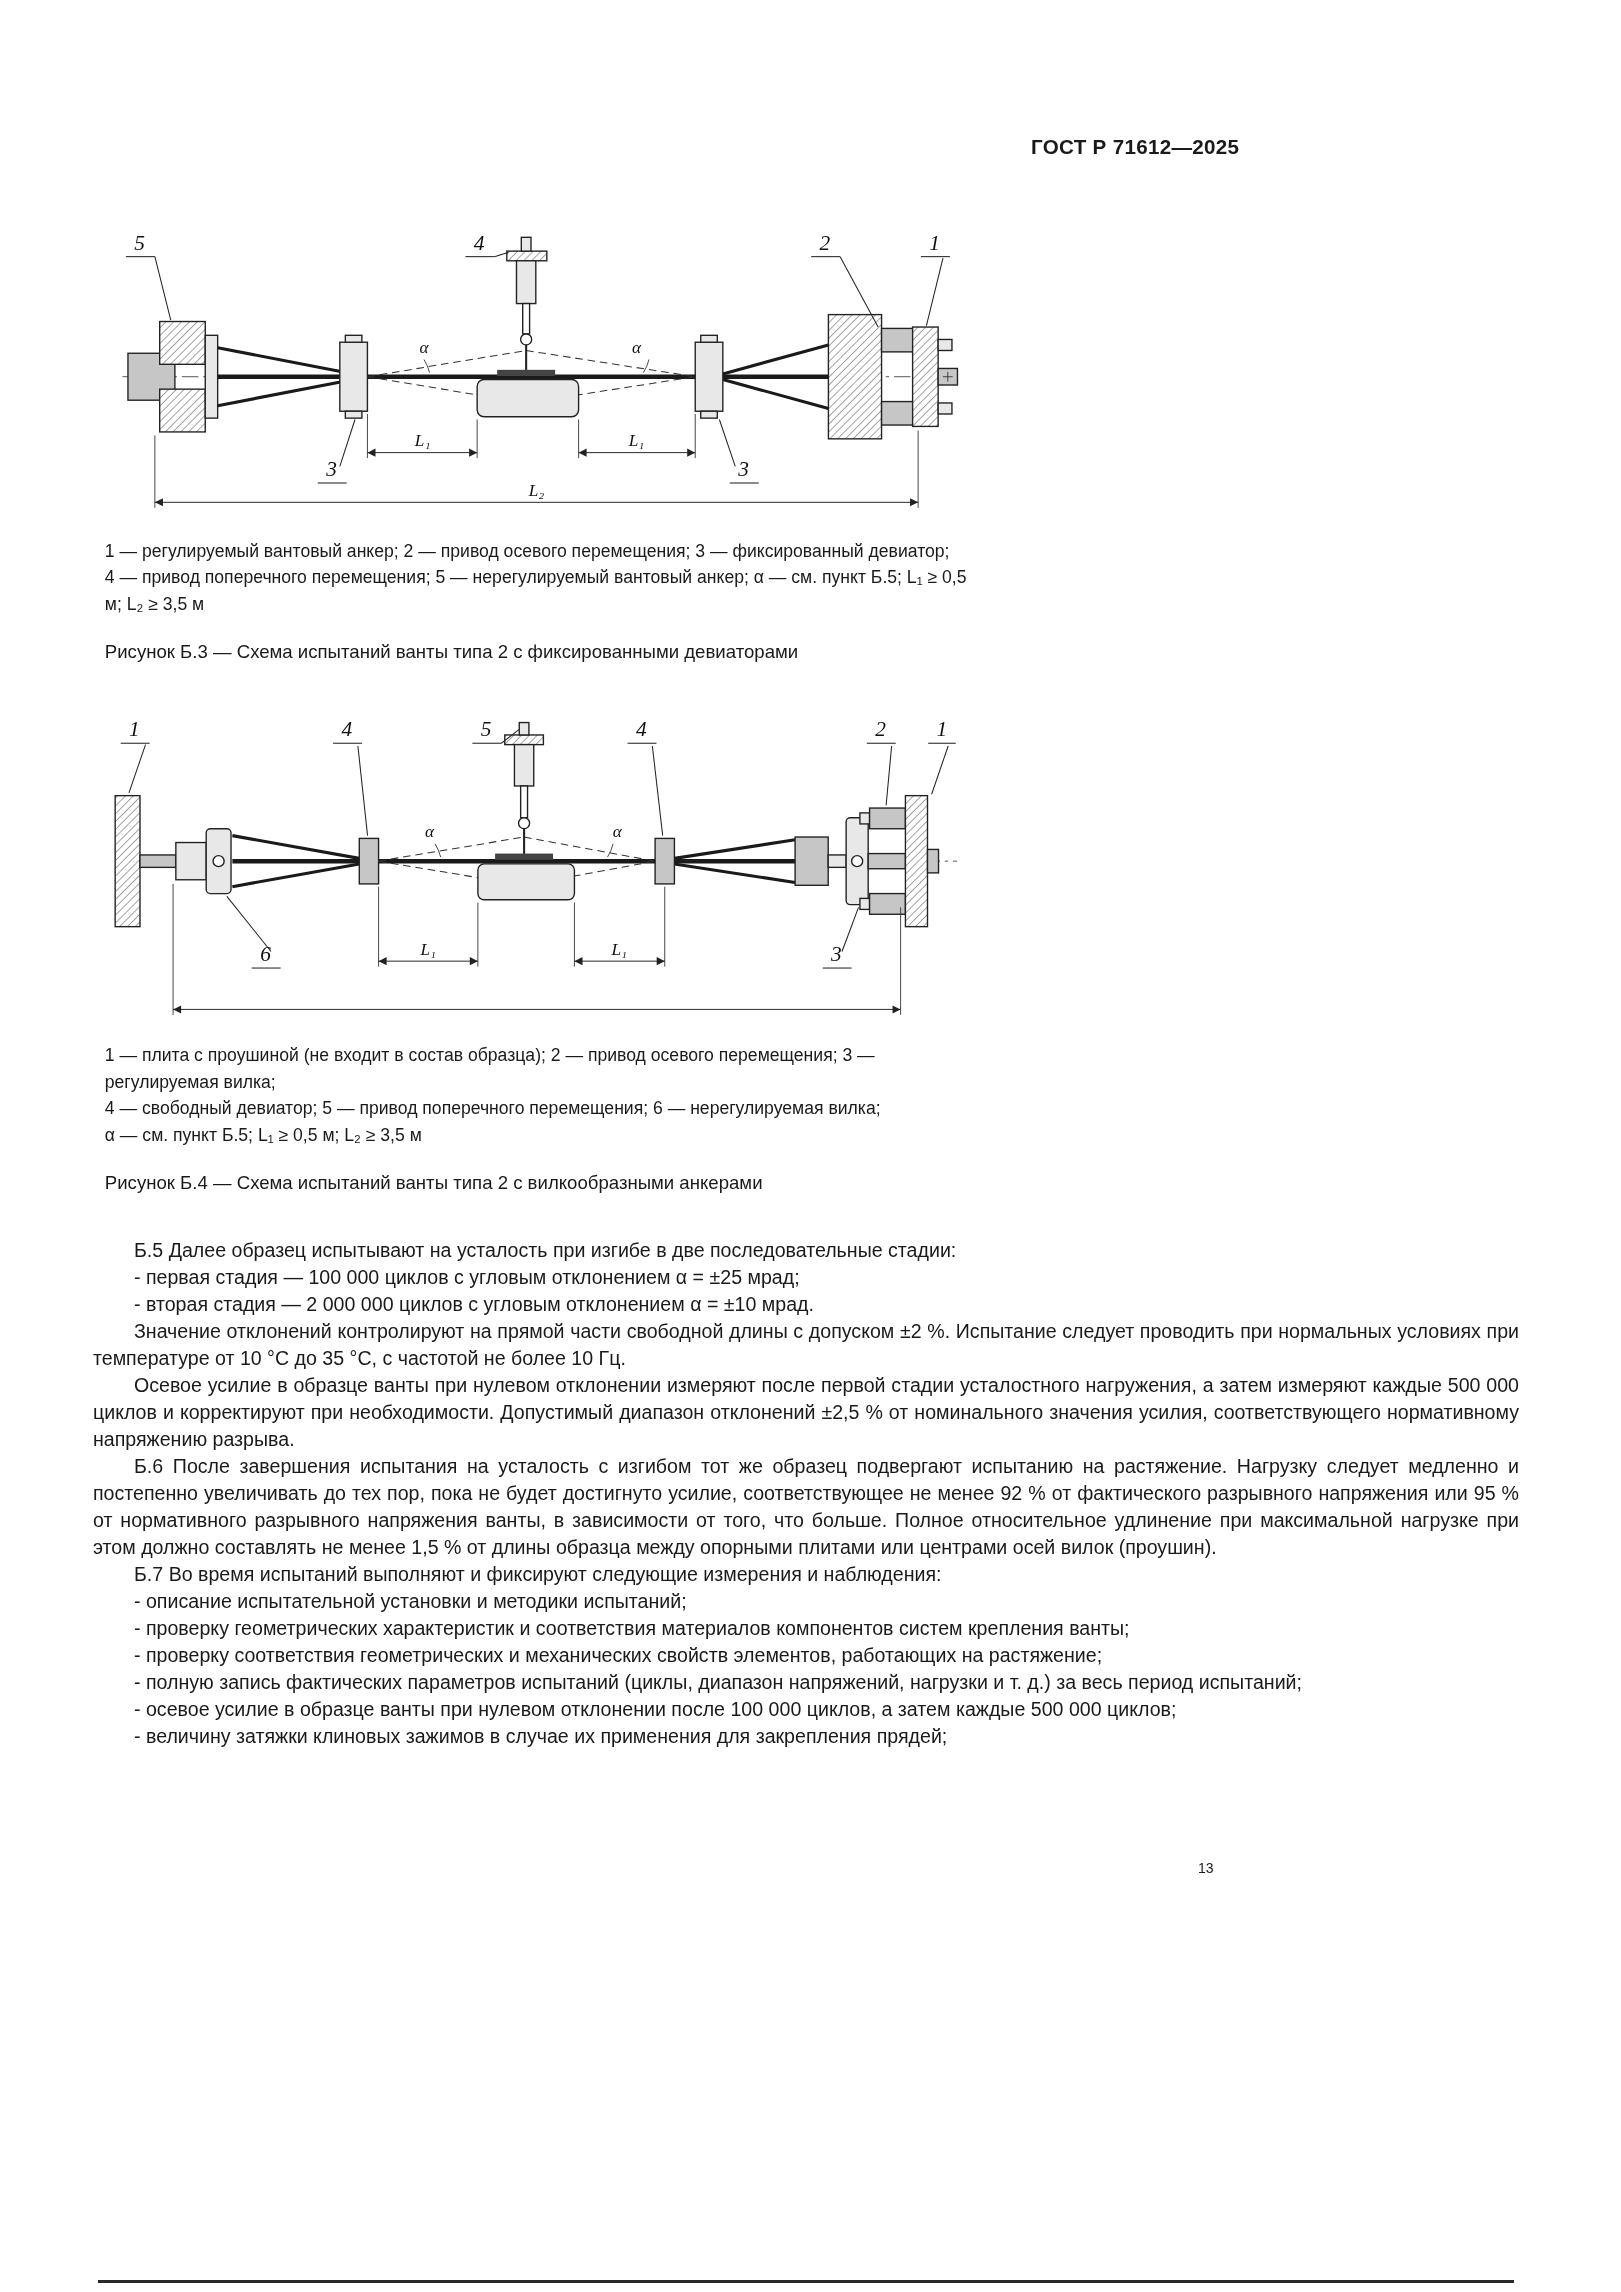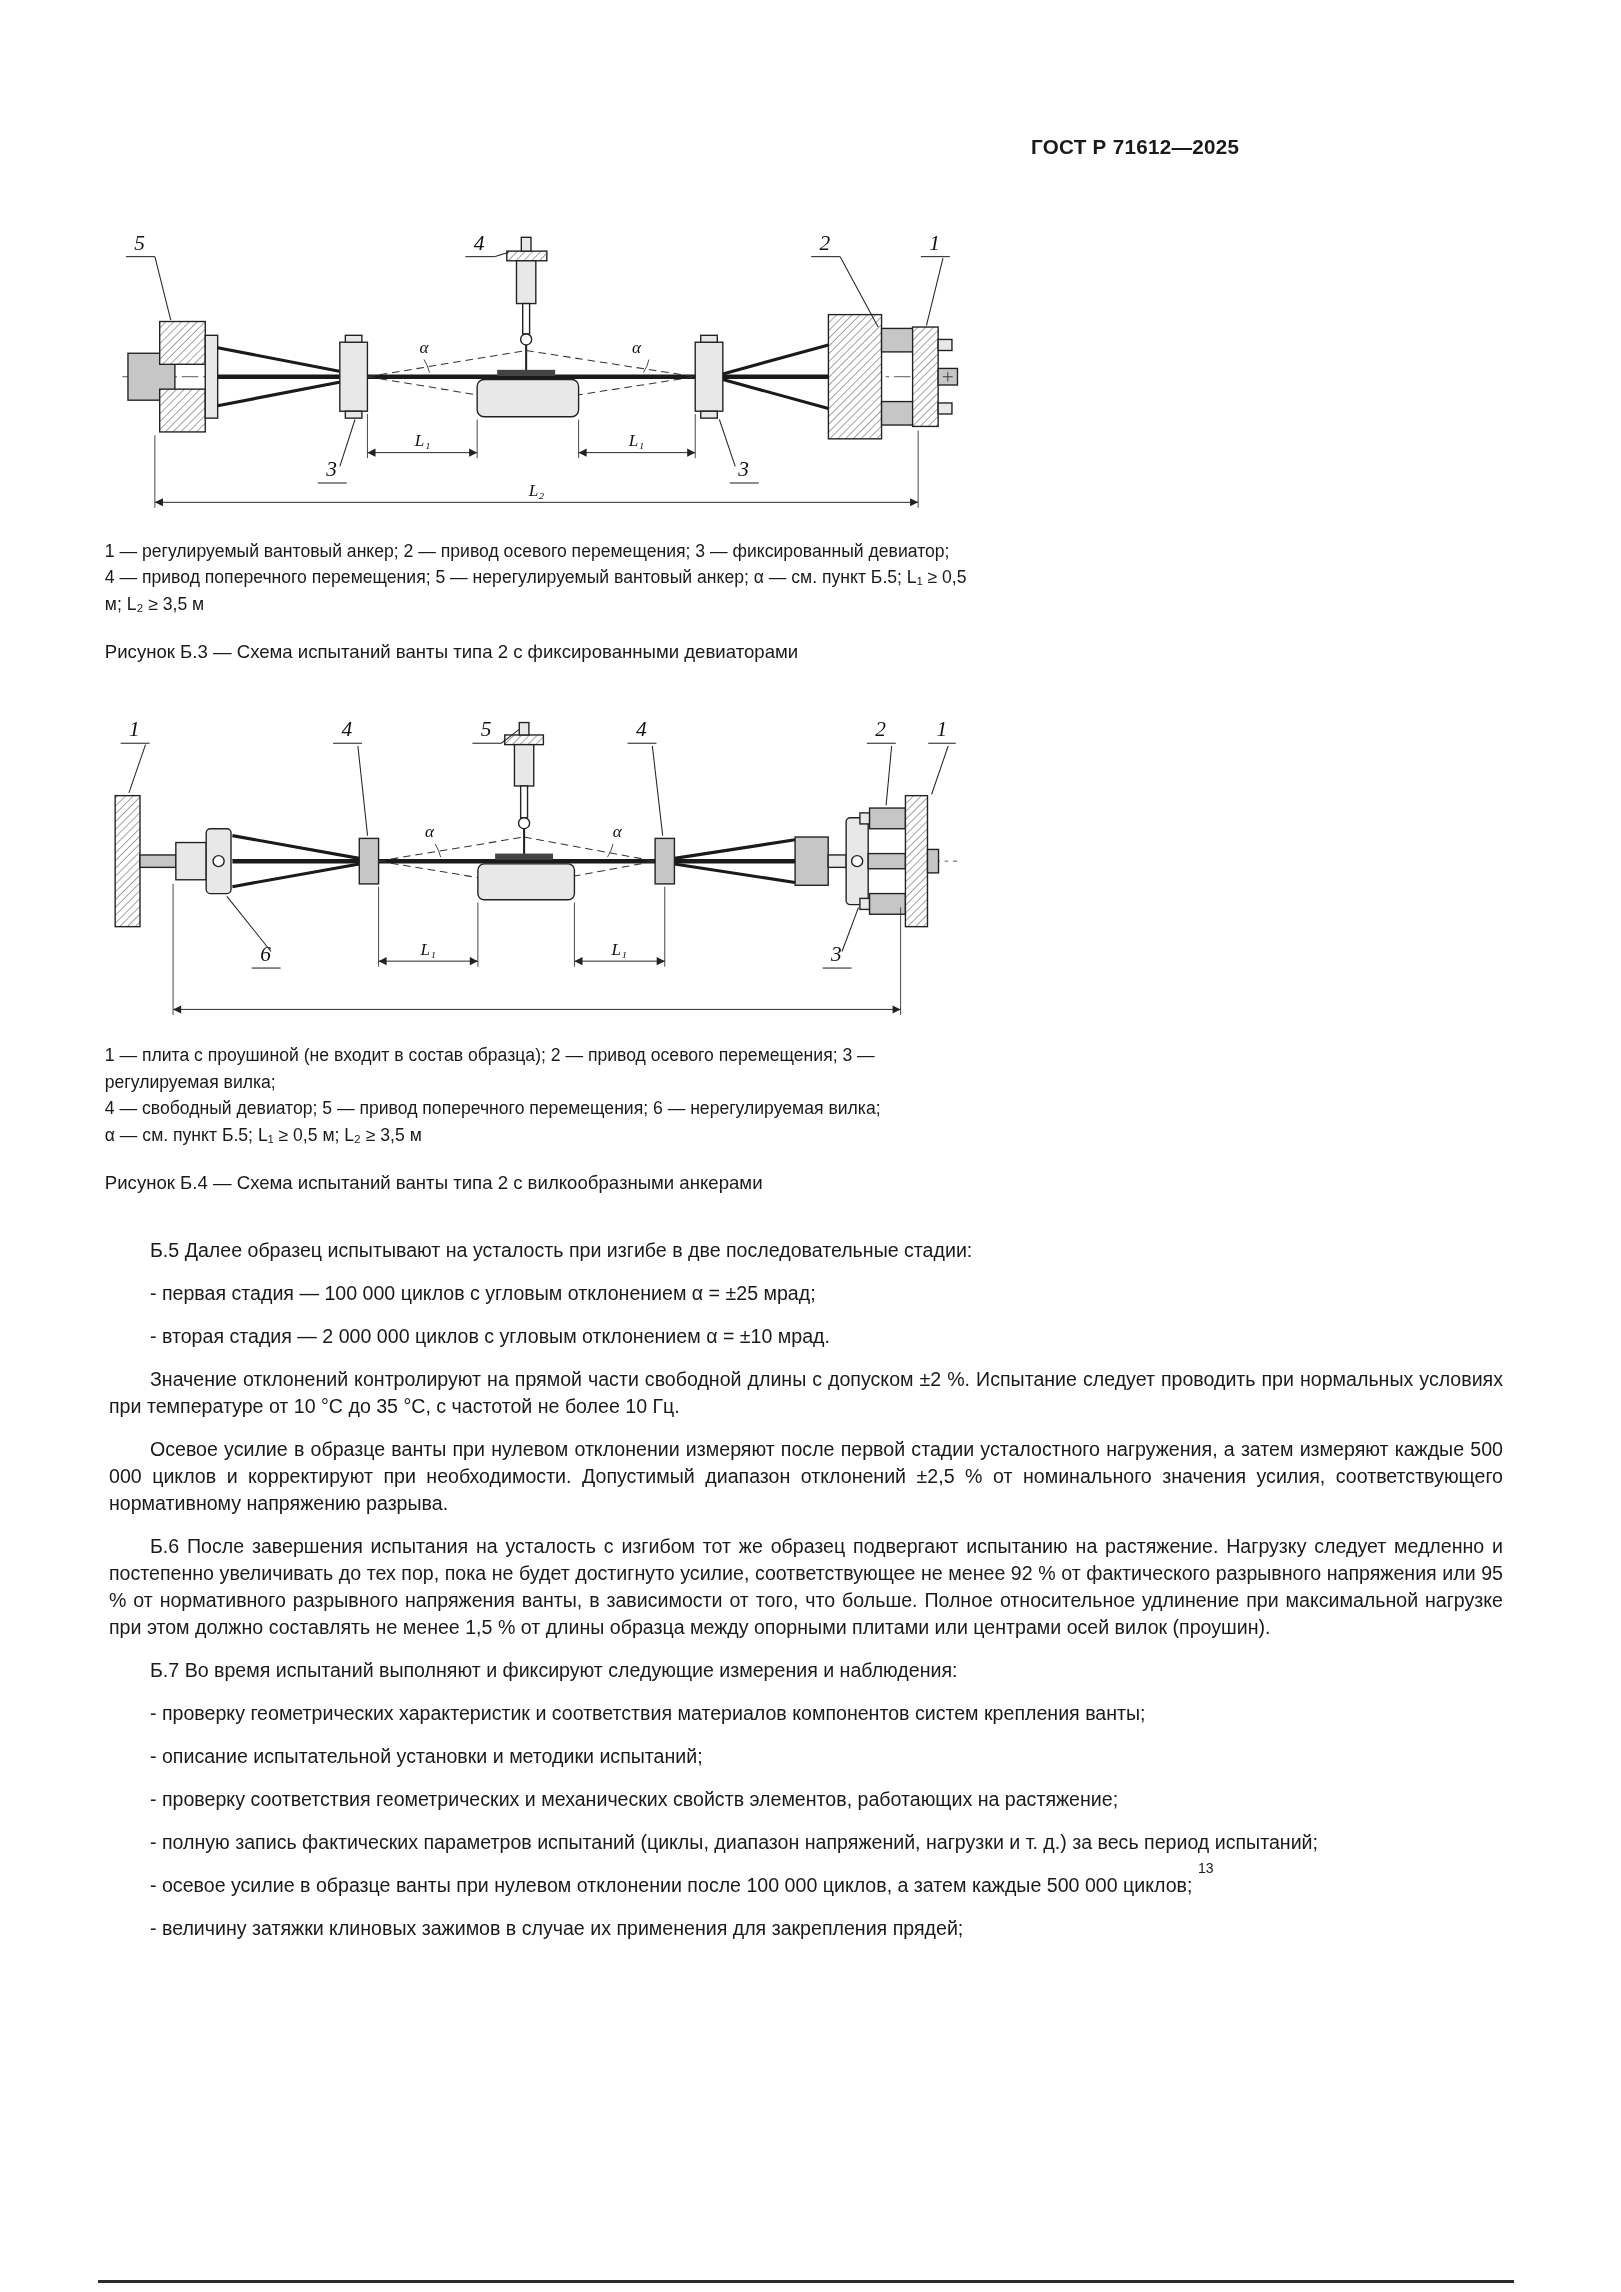--- a/index.html
+++ b/index.html
@@ -5,21 +5,21 @@
   html,body { margin:0; padding:0; background:#ffffff; }
   body { width:1621px; height:2293px; position:relative;
          font-family:"Liberation Sans","DejaVu Sans",sans-serif; color:#1a1a1a; }
   .doc-header { position:absolute; top:135px; left:1031px; font-size:20.6px; font-weight:bold; letter-spacing:0.3px; }
   .content { position:absolute; top:218px; left:93px; width:1426px; }
   .figure-block { width:863px; margin-left:11.8px; }
   .figure-block svg { display:block; }
   .legend { width:863px; font-size:17.6px; line-height:1.5; margin-top:5.9px; }
   .caption { width:863px; text-align:left; font-size:18.6px; margin-top:23.5px; margin-bottom:43px; }
   .bodytext { margin-top:7.8px; font-size:19.6px; line-height:1.38; text-align:justify; }
-  .para { text-indent:41px; margin:16px; }
+  .para { text-indent:41px; margin:0; }
   .page-num { position:absolute; top:1860px; left:1198px; font-size:14px; }
   .scan-edge { position:absolute; top:2280px; left:98px; width:1416px; height:2.9px; background:#2a2a2a; }
 
   
   svg .axis   { stroke:#444; stroke-width:1.3; fill:none; stroke-dasharray:24 7 5 7; }
   svg .thick  { stroke:#1a1a1a; stroke-width:6.5; fill:none; }
   svg .bundle { stroke:#1a1a1a; stroke-width:4.5; fill:none; }
   svg .thin   { stroke:#333; stroke-width:1.3; fill:none; }
   svg .dash   { stroke:#333; stroke-width:1.5; fill:none; stroke-dasharray:11 7; }
   svg .dim    { stroke:#222; stroke-width:1.4; fill:none; }
@@ -301,22 +301,22 @@
   </div>
 
   <div class="bodytext">
     <p class="para">Б.5 Далее образец испытывают на усталость при изгибе в две последовательные стадии:</p>
     <p class="para">- первая стадия — 100 000 циклов с угловым отклонением α = ±25 мрад;</p>
     <p class="para">- вторая стадия — 2 000 000 циклов с угловым отклонением α = ±10 мрад.</p>
     <p class="para">Значение отклонений контролируют на прямой части свободной длины с допуском ±2 %. Испытание следует проводить при нормальных условиях при температуре от 10 °С до 35 °С, с частотой не более 10 Гц.</p>
     <p class="para">Осевое усилие в образце ванты при нулевом отклонении измеряют после первой стадии усталостного нагружения, а затем измеряют каждые 500 000 циклов и корректируют при необходимости. Допустимый диапазон отклонений ±2,5 % от номинального значения усилия, соответствующего нормативному напряжению разрыва.</p>
     <p class="para">Б.6 После завершения испытания на усталость с изгибом тот же образец подвергают испытанию на растяжение. Нагрузку следует медленно и постепенно увеличивать до тех пор, пока не будет достигнуто усилие, соответствующее не менее 92 % от фактического разрывного напряжения или 95 % от нормативного разрывного напряжения ванты, в зависимости от того, что больше. Полное относительное удлинение при максимальной нагрузке при этом должно составлять не менее 1,5 % от длины образца между опорными плитами или центрами осей вилок (проушин).</p>
     <p class="para">Б.7 Во время испытаний выполняют и фиксируют следующие измерения и наблюдения:</p>
+    <p class="para">- описание испытательной установки и методики испытаний;</p>
     <p class="para">- проверку геометрических характеристик и соответствия материалов компонентов систем крепления ванты;</p>
-    <p class="para">- описание испытательной установки и методики испытаний;</p>
     <p class="para">- проверку соответствия геометрических и механических свойств элементов, работающих на растяжение;</p>
     <p class="para">- полную запись фактических параметров испытаний (циклы, диапазон напряжений, нагрузки и т. д.) за весь период испытаний;</p>
     <p class="para">- осевое усилие в образце ванты при нулевом отклонении после 100 000 циклов, а затем каждые 500 000 циклов;</p>
     <p class="para">- величину затяжки клиновых зажимов в случае их применения для закрепления прядей;</p>
   </div>
 </div>
 
 <div class="page-num">13</div>
 <div class="scan-edge"></div>
 

